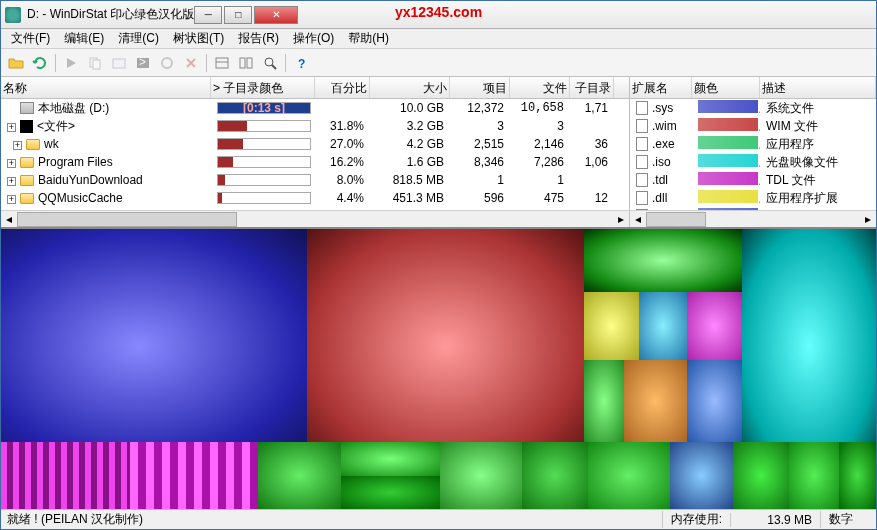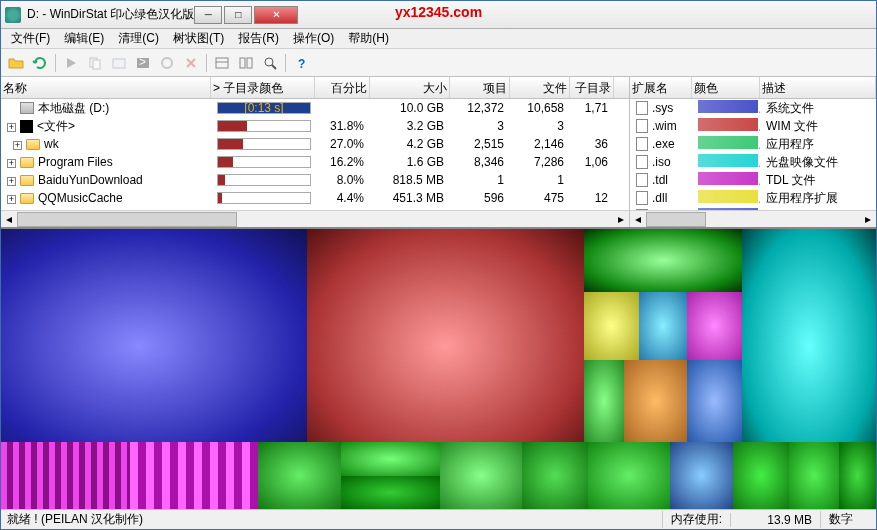--- a/index.html
+++ b/index.html
@@ -146,26 +146,26 @@
       <div class="col ralign" style="width:55px">百分比</div>
       <div class="col ralign" style="width:80px">大小</div>
       <div class="col ralign" style="width:60px">项目</div>
       <div class="col ralign" style="width:60px">文件</div>
       <div class="col ralign" style="width:44px">子目录</div>
     </div>
     <div class="list-body" id="tree-body">
         <div class="list-row">
           <div class="cell" style="width: 210px;"><span style="display: inline-block; width: 13px;"></span><span class="drive-icon"></span><span>本地磁盘 (D:)</span></div>
           <div class="cell" style="width: 104px;">
-            <div class="bar-outer" style="display: flex; align-items: center; justify-content: center; color: #eab308; background: rgb(30, 63, 143);">[0:13 s]</div>
+            <div class="bar-outer" style="display: flex; align-items: center; justify-content: center; color: #fca5a5; background: rgb(30, 63, 143); font-weight: bold;">[0:13 s]</div>
           </div>
           <div class="cell ralign" style="width: 55px;"></div>
           <div class="cell ralign" style="width: 80px;">10.0 GB</div>
           <div class="cell ralign" style="width: 60px;">12,372</div>
-          <div class="cell ralign" style="width: 60px;">10,658</div>
+          <div class="cell ralign" style="width: 60px; font-family: Liberation Mono, monospace;">10,658</div>
           <div class="cell ralign" style="width: 44px;">1,71</div>
         </div>
         <div class="list-row">
           <div class="cell" style="width: 210px;"><span class="expand-btn">+</span><span class="blk-icon"></span><span>&lt;文件&gt;</span></div>
           <div class="cell" style="width: 104px;">
             <div class="bar-outer">
               <div class="bar-inner" style="width: 31.8%;"></div>
             </div>
           </div>
           <div class="cell ralign" style="width: 55px;">31.8%</div>

